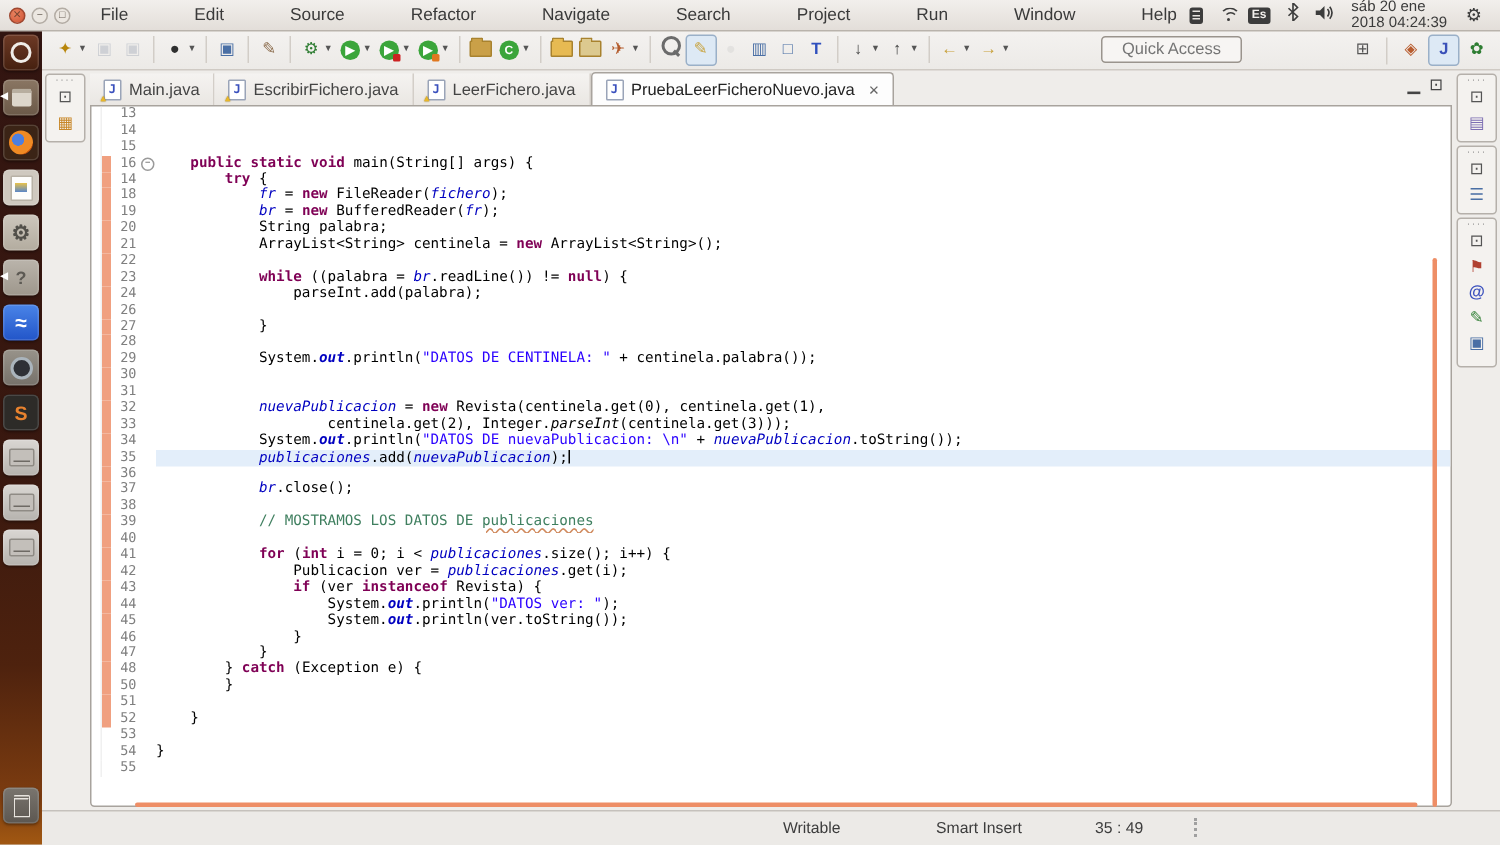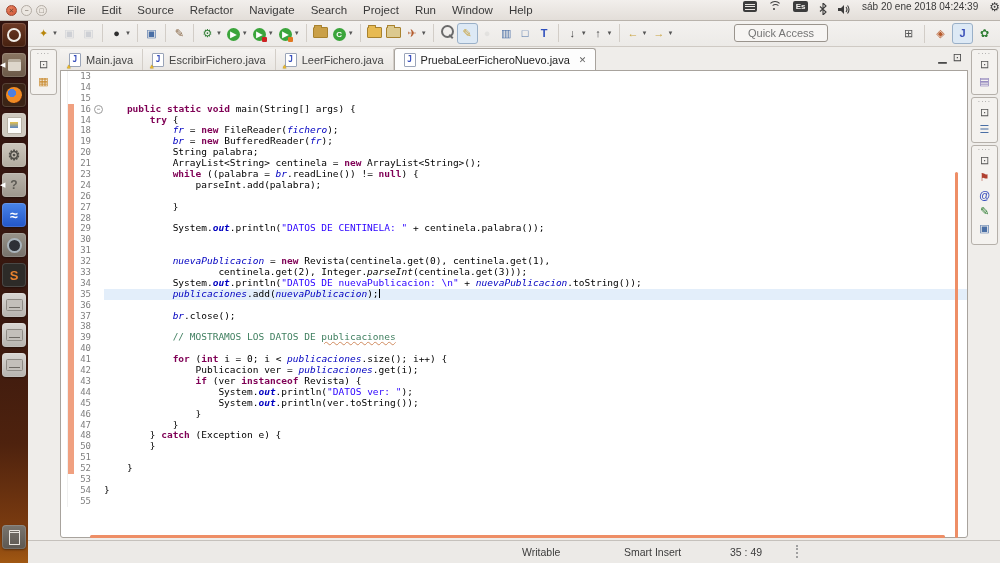--- a/index.html
+++ b/index.html
@@ -5,23 +5,23 @@
   html,body{margin:0;padding:0;}
   body{width:1000px;height:563px;overflow:hidden;font-family:"Liberation Sans",sans-serif;background:#d8d4d0;}
   #screen{position:absolute;inset:0;width:1000px;height:563px;}
 
   
   #panel{position:absolute;left:0;top:0;width:1000px;height:20px;background:linear-gradient(#f2efec,#e3ded9);border-bottom:1px solid #b9b3ac;display:flex;align-items:center;z-index:50;}
   .wbtns{display:flex;gap:4px;margin-left:6px;}
   .wbtn{width:11px;height:11px;border-radius:50%;box-sizing:border-box;font-size:7px;line-height:10px;text-align:center;color:#7a4632;}
   .wbtn.close{background:radial-gradient(circle at 35% 30%,#e9825f,#cf5436);border:1px solid #9e4730;}
   .wbtn.minmax{background:#ece7e1;border:1px solid #b3aca4;color:#6b6258;}
-  #menus{display:flex;margin-left:12px;}
+  #menus{display:flex;margin-left:12px;gap:28px;}
   .menu-item{font-size:11.5px;color:#3a3a3a;padding:2px 8px;cursor:default;}
-  #tray{margin-left:auto;display:flex;align-items:flex-start;gap:11px;margin-right:0;}
+  #tray{margin-left:auto;display:flex;align-items:center;gap:11px;margin-right:12px;}
   .tray-list{width:14px;height:11px;background:#3c3c3c;border-radius:2px;display:flex;flex-direction:column;justify-content:space-evenly;padding:1px 2px;box-sizing:border-box;}
   .tray-list i{display:block;height:1px;background:#e8e4e0;}
   .wifi{position:relative;width:14px;height:10px;}
   .wifi i{position:absolute;border:1.6px solid transparent;border-top-color:#3c3c3c;border-radius:50%;}
   .wifi .a1{width:12px;height:12px;left:0;top:0;}
   .wifi .a2{width:7px;height:7px;left:2.5px;top:3px;}
   .wifi .a3{width:2px;height:2px;left:5px;top:7px;background:#3c3c3c;border:0;border-radius:50%;}
   .kbd{background:#3c3c3c;color:#f2efec;font-size:8px;font-weight:bold;border-radius:2px;padding:1.5px 2.5px;line-height:8px;}
   .clock{font-size:10px;color:#3a3a3a;}
   .gear{font-size:12px;color:#3c3c3c;line-height:12px;}
@@ -407,20 +407,27 @@
           <div class="row">
             <div class="ann"></div>
             <div class="diff on"></div>
             <div class="num">21</div>
             <div class="fold"></div>
             <div class="code"><span class="tk-p">            ArrayList&lt;String&gt; centinela = </span><span class="tk-k">new</span><span class="tk-p"> ArrayList&lt;String&gt;();</span></div>
           </div>
           <div class="row">
             <div class="ann"></div>
             <div class="diff on"></div>
+            <div class="num">22</div>
+            <div class="fold"></div>
+            <div class="code"></div>
+          </div>
+          <div class="row">
+            <div class="ann"></div>
+            <div class="diff on"></div>
             <div class="num">23</div>
             <div class="fold"></div>
             <div class="code"><span class="tk-p">            </span><span class="tk-k">while</span><span class="tk-p"> ((palabra = </span><span class="tk-f">br</span><span class="tk-p">.readLine()) != </span><span class="tk-k">null</span><span class="tk-p">) {</span></div>
           </div>
           <div class="row">
             <div class="ann"></div>
             <div class="diff on"></div>
             <div class="num">24</div>
             <div class="fold"></div>
             <div class="code"><span class="tk-p">                parseInt.add(palabra);</span></div>

